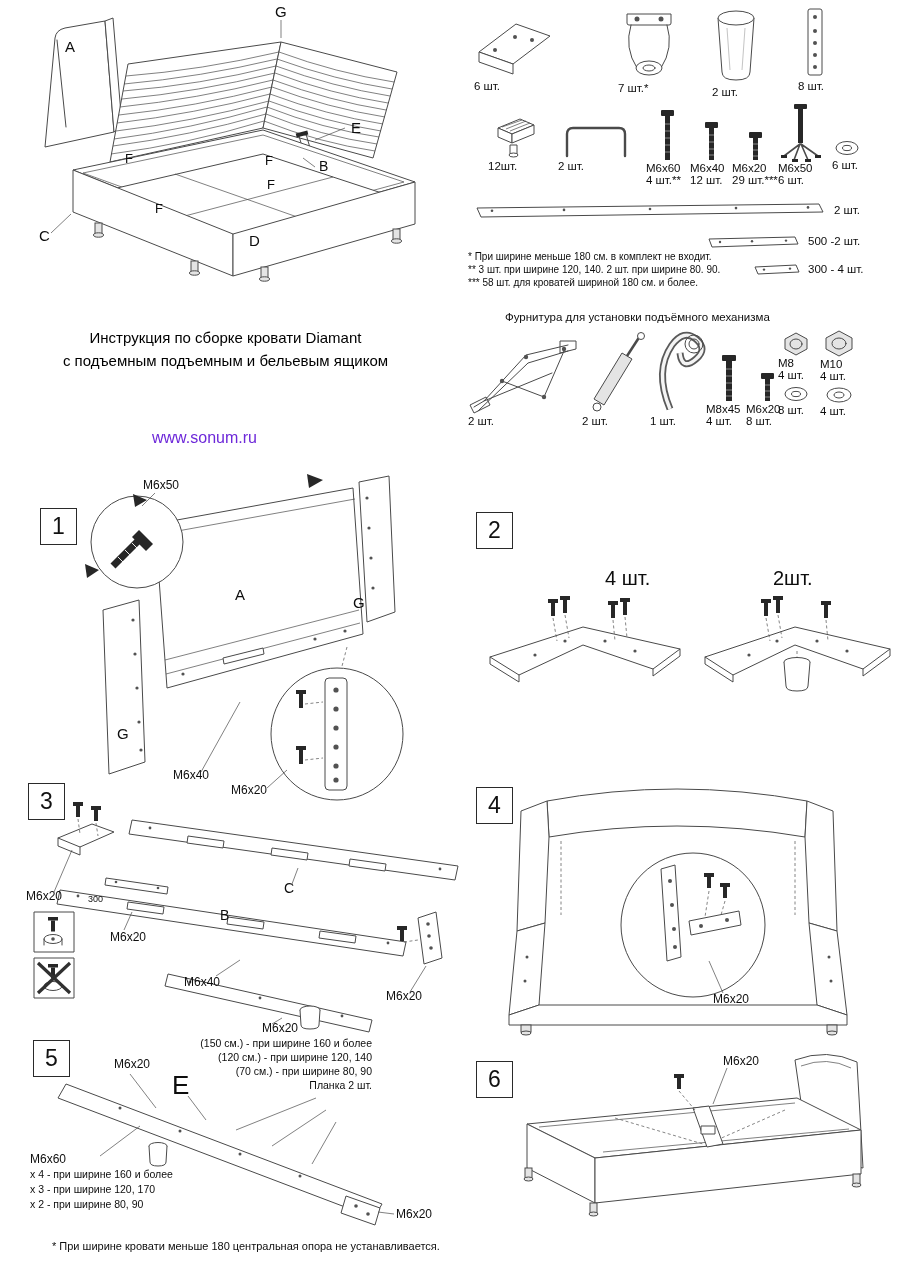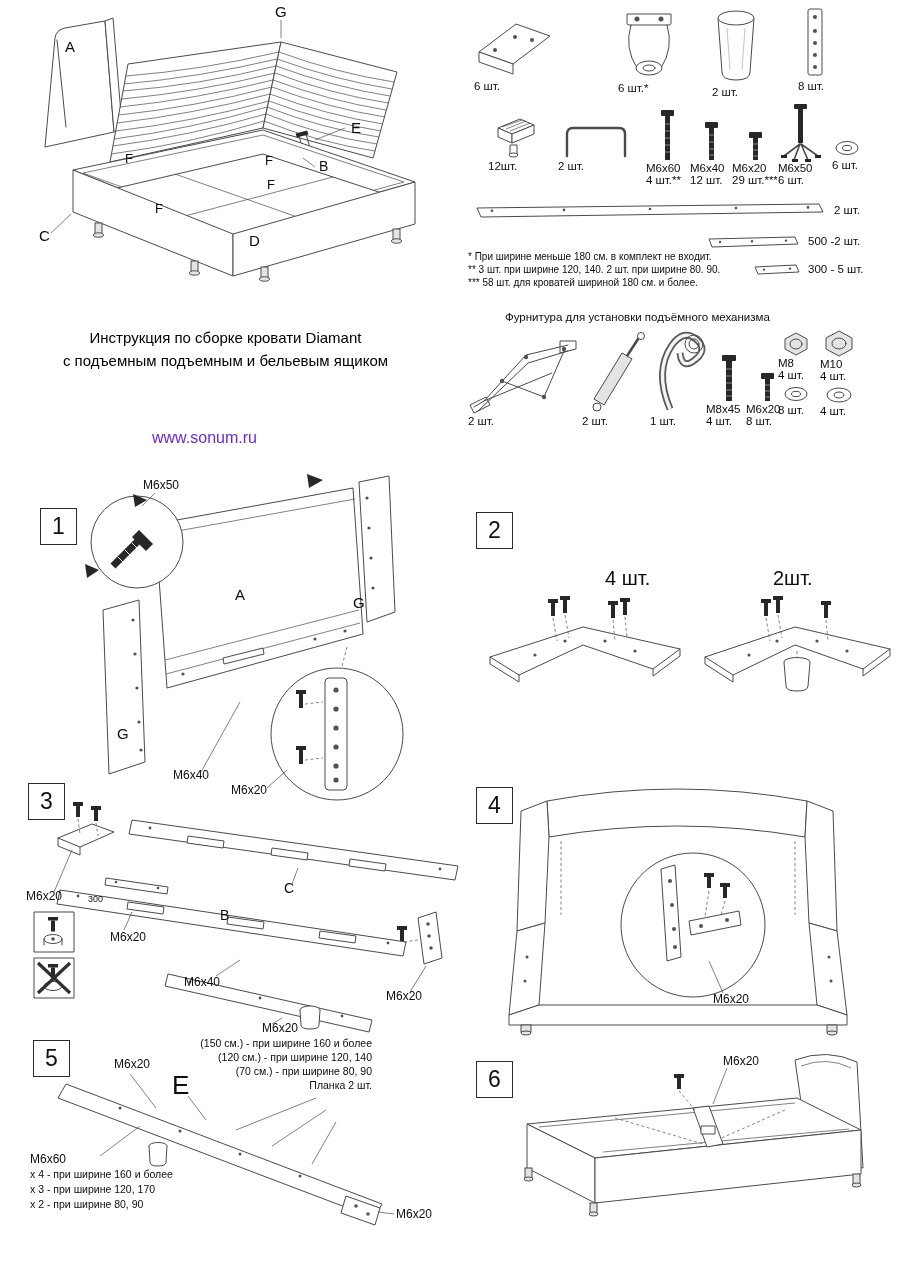--- a/index.html
+++ b/index.html
@@ -108,21 +108,21 @@
 
     <div class="abs" style="left:158px;top:10px;width:62px">
       <svg width="60" height="72" viewBox="0 0 60 72" style="margin:0 auto">
         <path class="lnw" d="M8,4 L52,4 L52,13 Q52,15 50,15 L10,15 Q8,15 8,13 Z"></path>
         <circle class="hole" cx="18" cy="9" r="2.5"></circle>
           <circle class="hole" cx="42" cy="9" r="2.5"></circle>
         <path class="ln" d="M12,15 Q5,38 18,58 M48,15 Q55,38 42,58"></path>
         <ellipse class="lnw" cx="30" cy="58" rx="13" ry="7"></ellipse>
         <ellipse class="ln" cx="30" cy="58" rx="6" ry="3"></ellipse>
       </svg>
-      <div class="qty ctr">6 шт.*</div>
+      <div class="qty ctr">7 шт.*</div>
     </div>
 
     <div class="abs" style="left:252px;top:8px;width:48px">
       <svg width="48" height="78" viewBox="0 0 48 78" style="margin:0 auto">
         <path class="lnw" d="M6,10 L10,64 Q10,72 24,72 Q38,72 38,64 L42,10"></path>
         <ellipse class="lnw" cx="24" cy="10" rx="18" ry="7"></ellipse>
         <path class="shade" d="M15,20 L18,62 M33,20 L30,62"></path>
       </svg>
       <div class="qty ctr">2 шт.</div>
     </div>
@@ -232,21 +232,21 @@
     </div>
     <div class="abs qty" style="left:348px;top:235px">500 -2 шт.</div>
 
     <div class="abs" style="left:292px;top:262px">
       <svg width="50" height="16" viewBox="0 0 50 16">
         <path class="lnw" d="M3,5 L44,3 L47,10 L6,12 Z"></path>
         <circle class="hole" cx="12" cy="7.6" r="1.2"></circle>
           <circle class="hole" cx="38" cy="6.6" r="1.2"></circle>
       </svg>
     </div>
-    <div class="abs qty" style="left:348px;top:263px">300 - 5 шт.</div>
+    <div class="abs qty" style="left:348px;top:263px">300 - 4 шт.</div>
 
     <div class="abs small-note" style="left:8px;top:250px;width:310px">
       <div>* При ширине меньше 180 см. в комплект не входит.</div>
       <div>** 3 шт. при ширине 120, 140. 2 шт. при ширине 80. 90.</div>
       <div>*** 58 шт. для кроватей шириной 180 см. и более.</div>
     </div>
   </div>
 
   <div class="abs" style="left:460px;top:303px;width:440px;height:142px">
     <div class="abs" style="left:45px;top:8px;font-size:11.5px">Фурнитура для установки подъёмного механизма</div>
@@ -634,14 +634,15 @@
         <ellipse class="gry" cx="63.5" cy="131" rx="4.5" ry="2"></ellipse>
       <rect class="gry" x="125" y="155" width="7" height="10"></rect>
         <ellipse class="gry" cx="128.5" cy="166" rx="4.5" ry="2"></ellipse>
       <rect class="gry" x="388" y="126" width="7" height="10"></rect>
         <ellipse class="gry" cx="391.5" cy="137" rx="4.5" ry="2"></ellipse>
     </g>
     <line class="thin" x1="262" y1="20" x2="248" y2="56"></line>
     <text class="t12" x="258" y="17">M6x20</text>
   </svg>
 
+  <div class="abs footnote" style="left:52px;top:1240px">* При ширине кровати меньше 180 центральная опора не устанавливается.</div>
 
 </div>
 
 </body></html>

